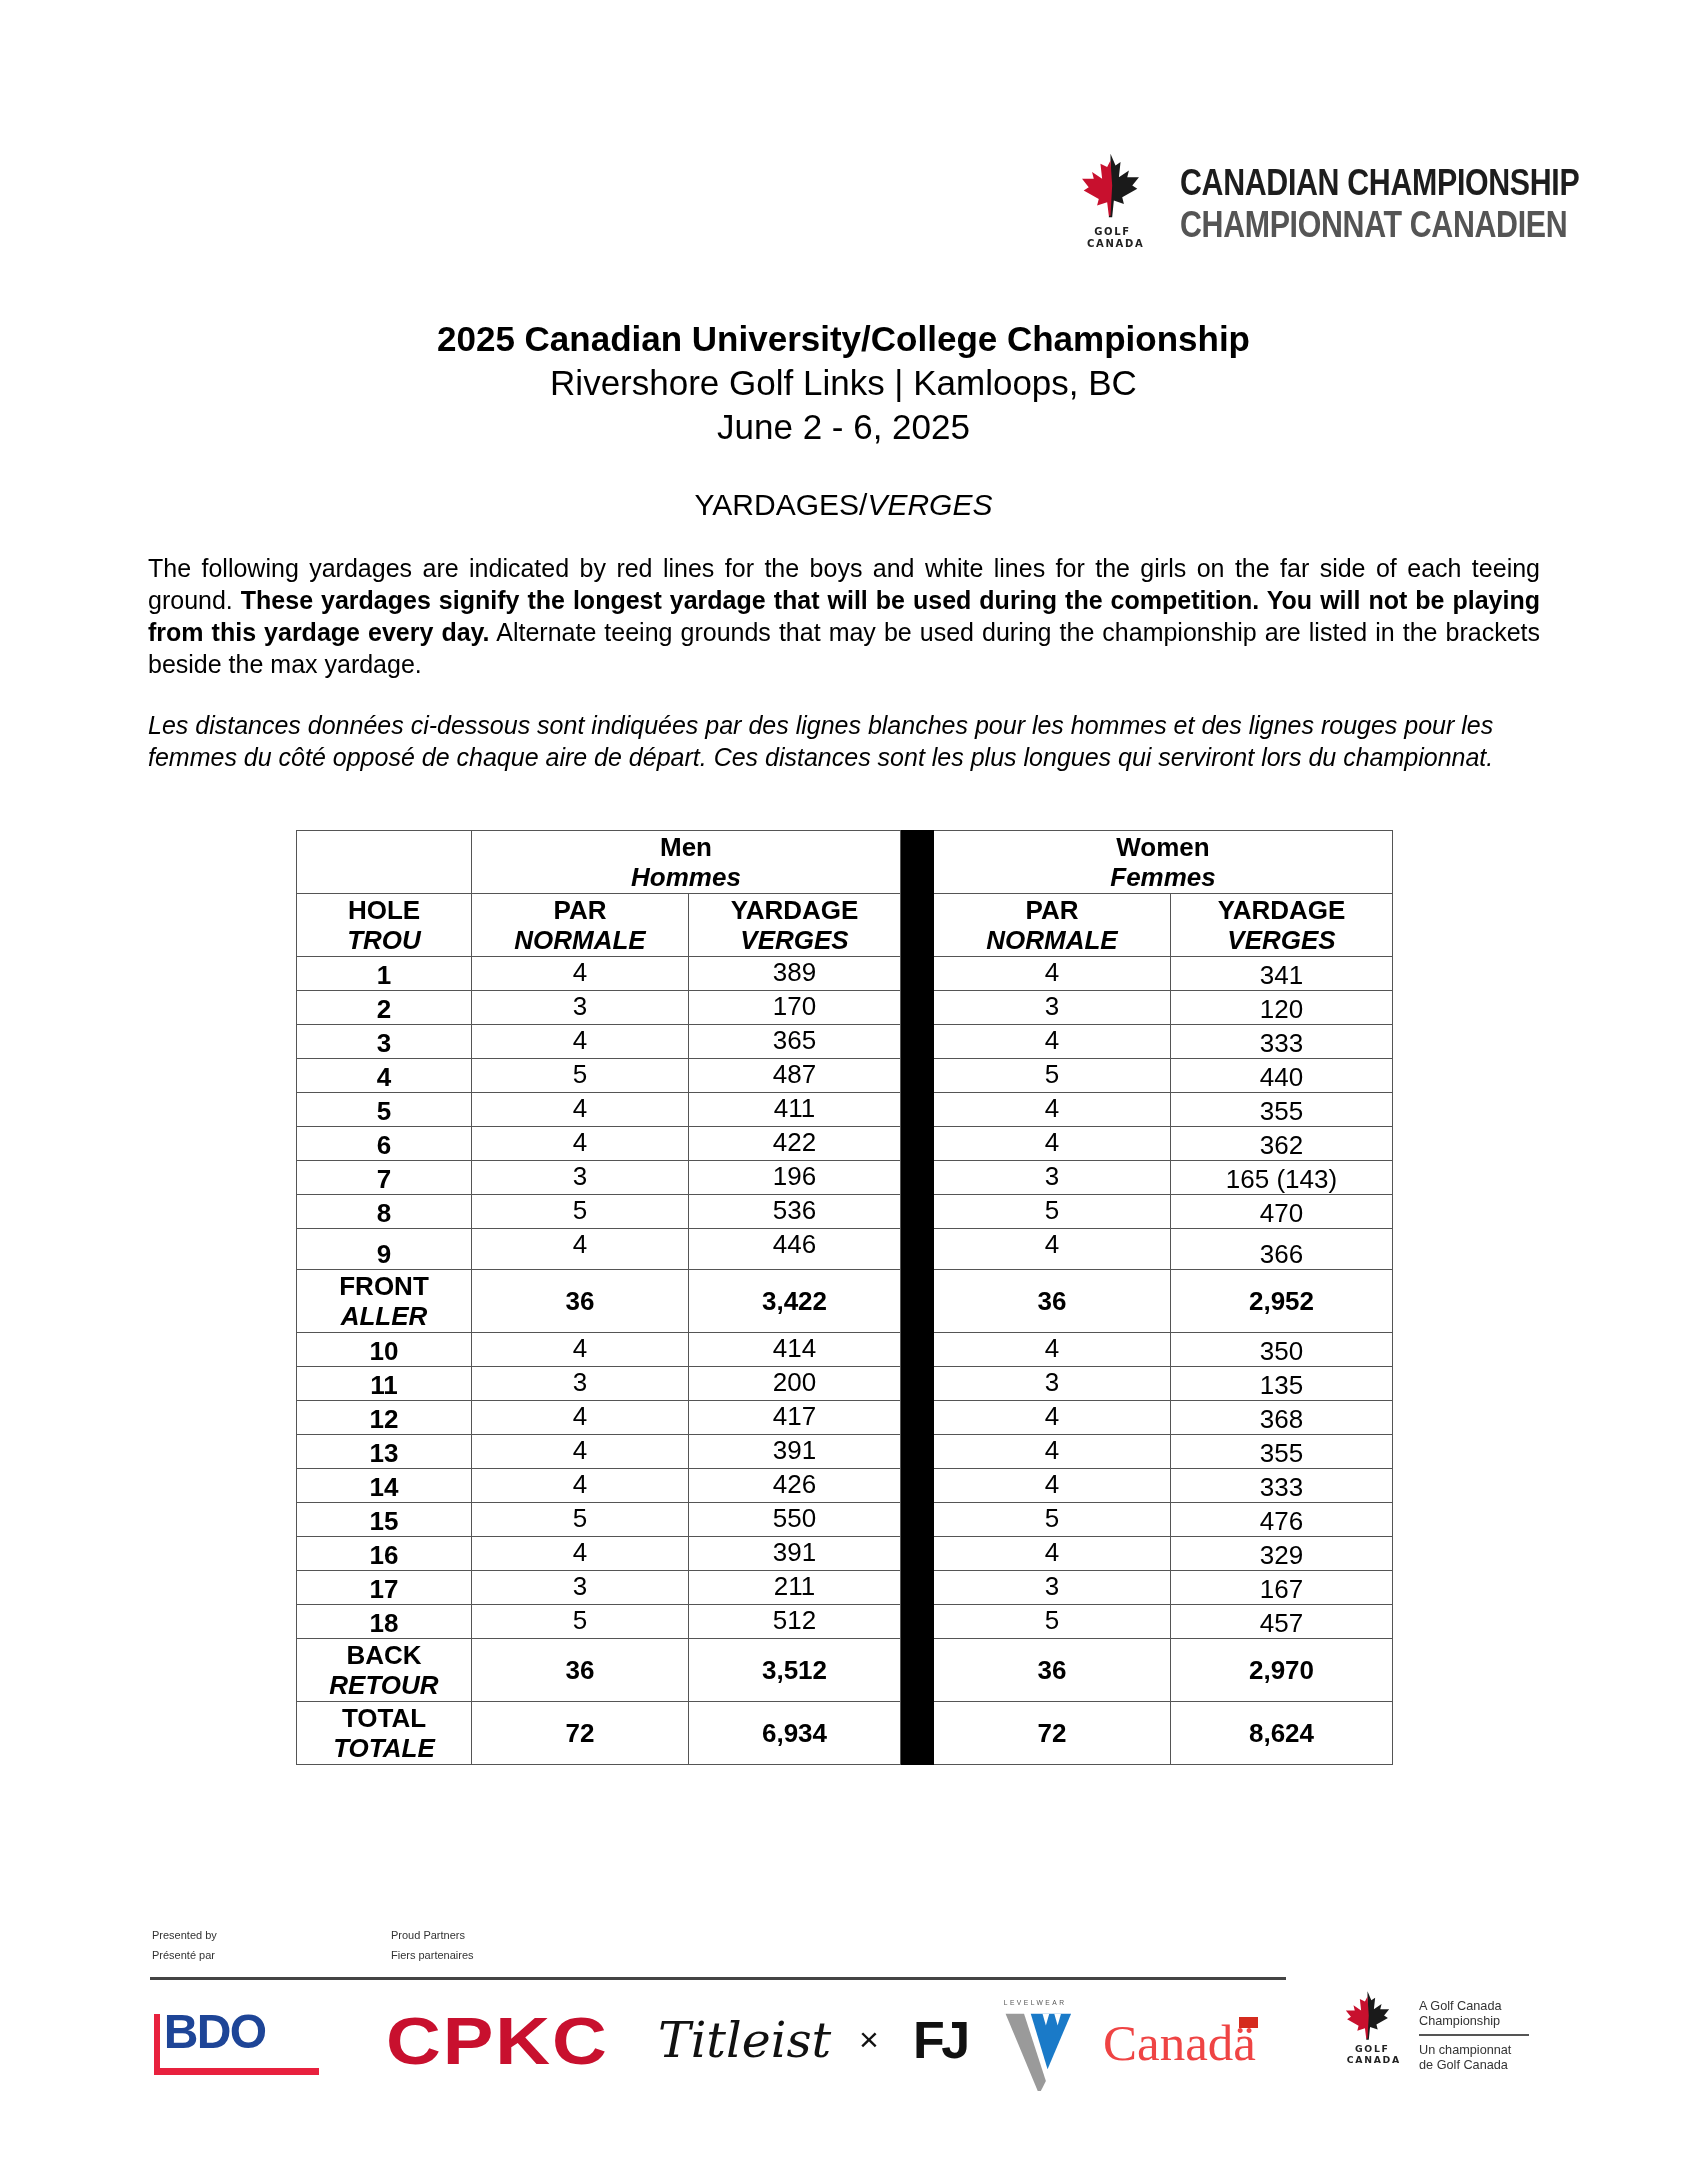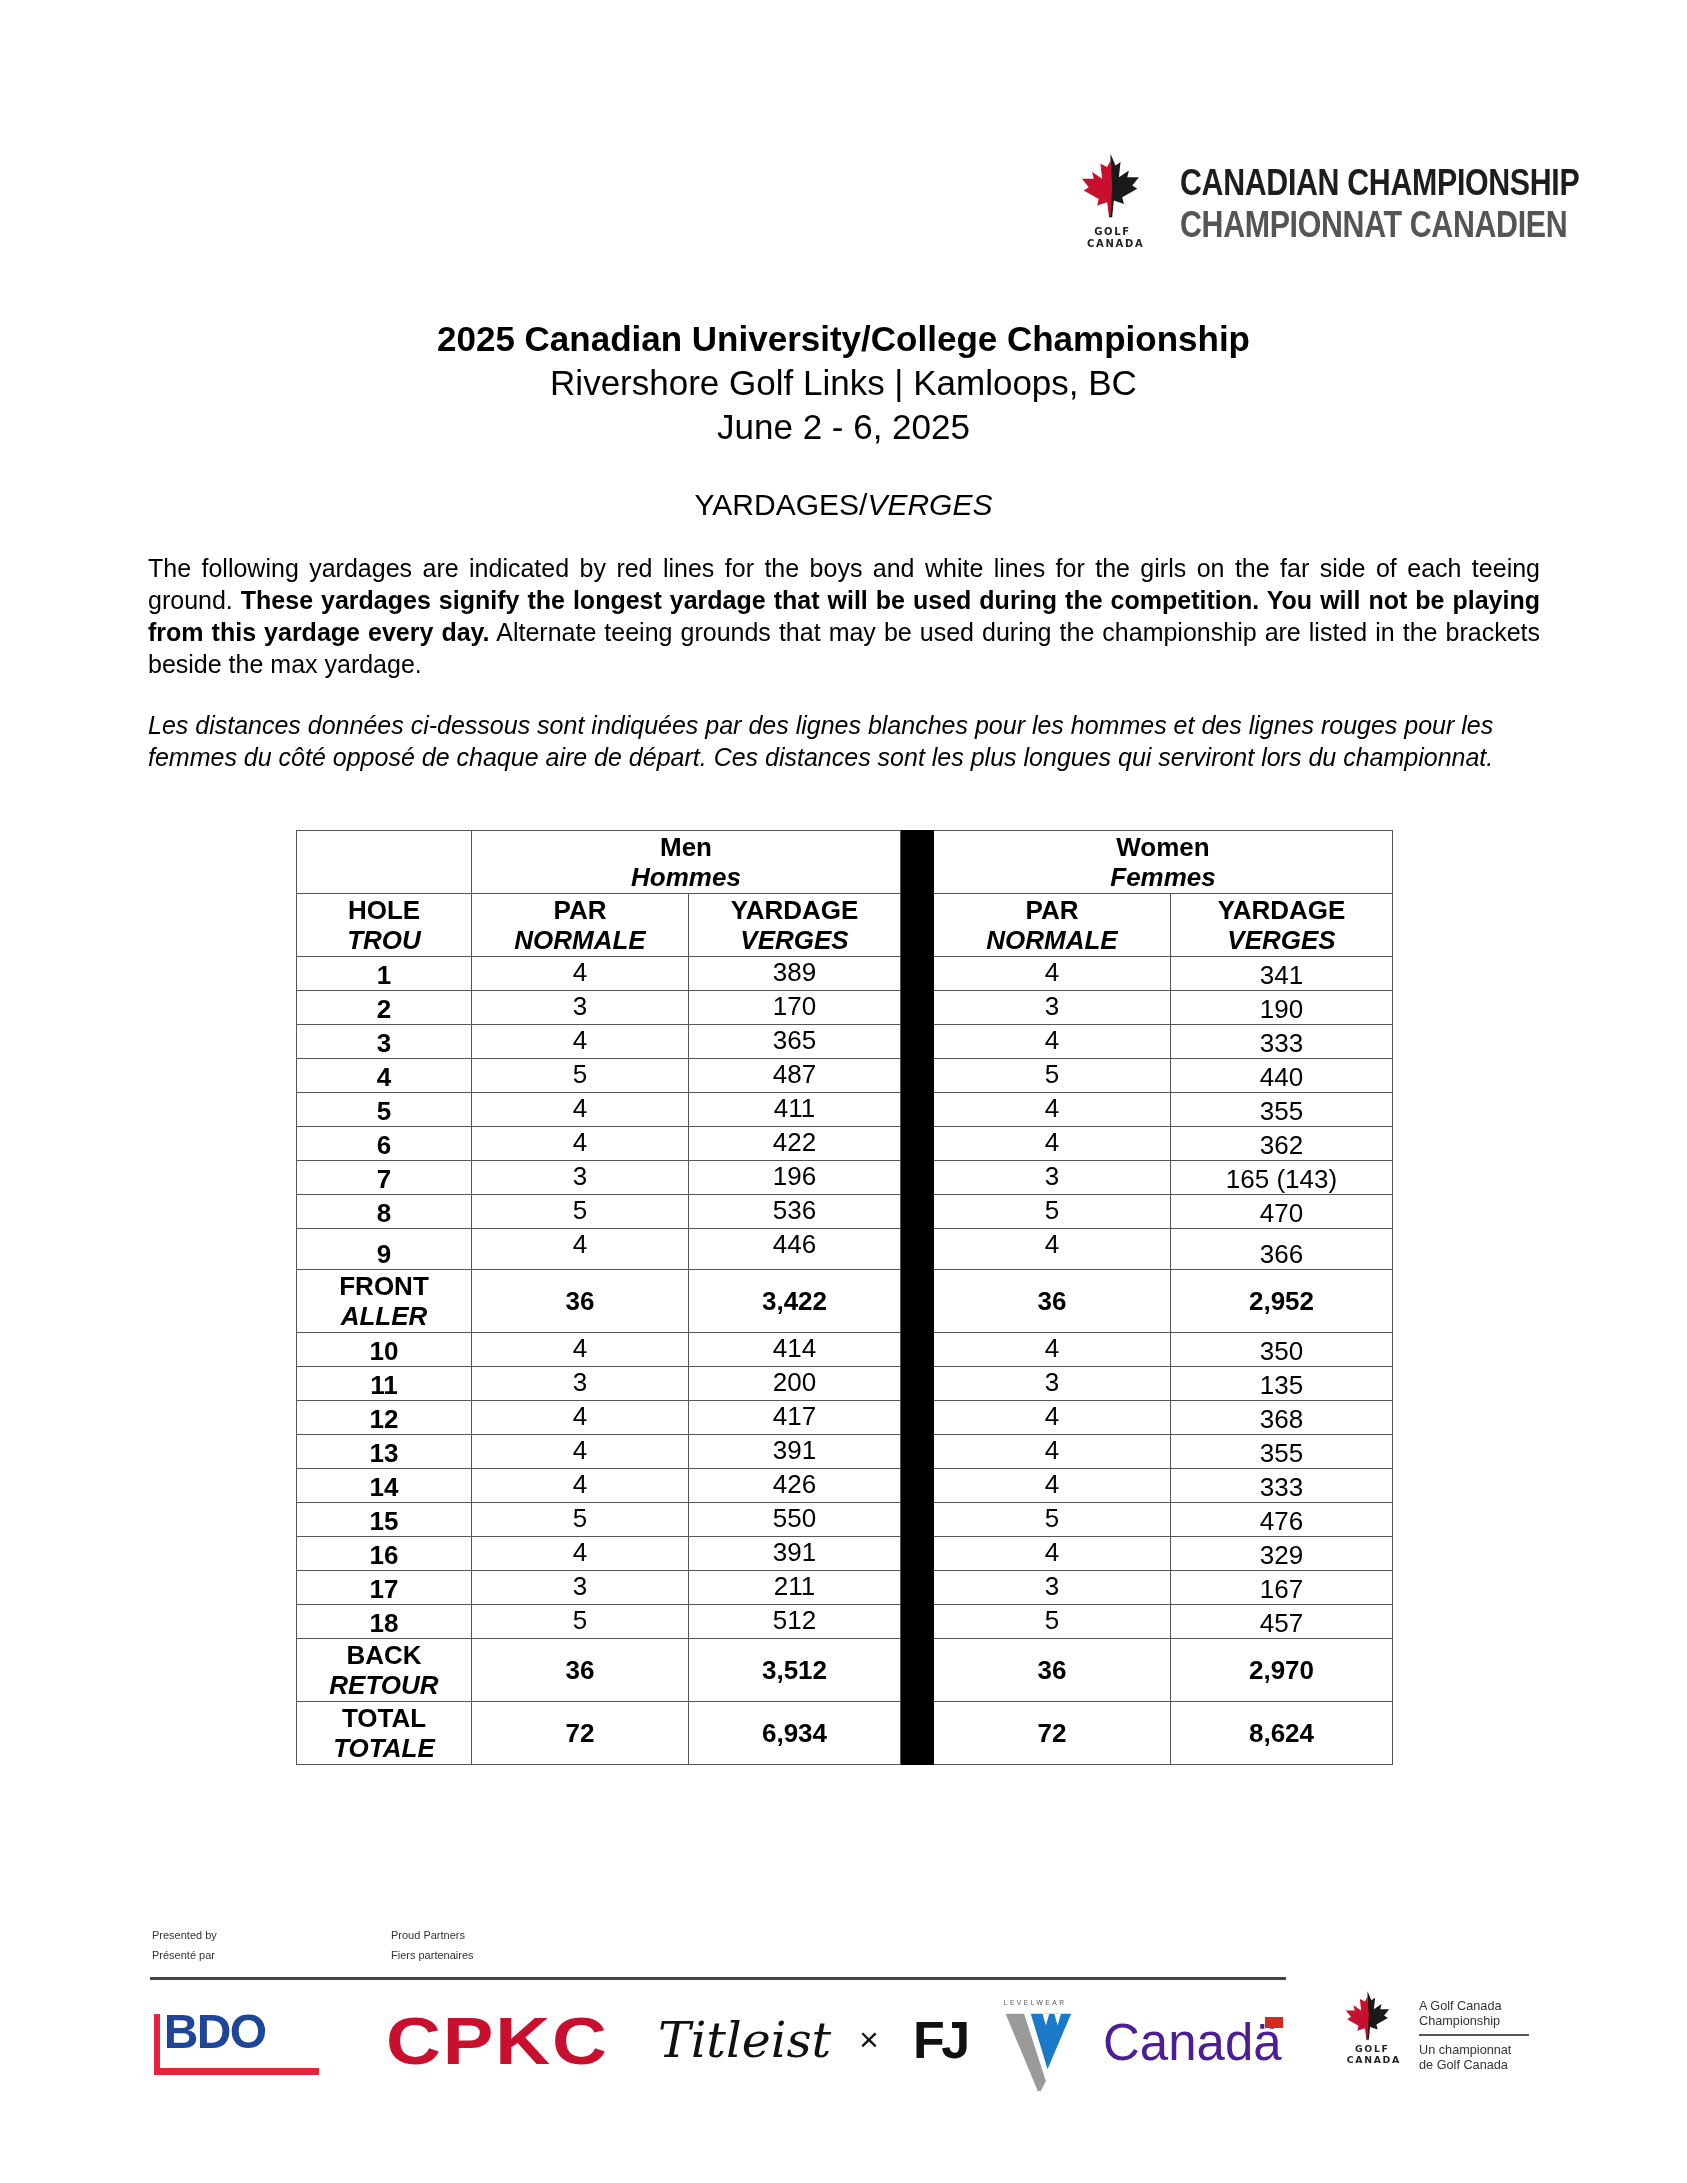--- a/index.html
+++ b/index.html
@@ -50,21 +50,21 @@
 
   .logo-cpkc { position: absolute; left: 386px; top: 2008px; font-size: 66px; font-weight: bold; color: #c8102e; letter-spacing: 1.7px; line-height: 67px; transform: scaleX(1.15); transform-origin: left top; }
 
   .logo-titleist { position: absolute; left: 658px; top: 2011px; font-family: "DejaVu Serif", serif; font-style: italic; font-size: 49px; color: #111; line-height: 59px; }
   .logo-x { position: absolute; left: 859px; top: 2020px; font-size: 34px; color: #111; }
   .logo-fj { position: absolute; left: 913px; top: 2011px; font-size: 52px; font-weight: bold; color: #111; letter-spacing: -3.4px; line-height: 59px; }
 
   .logo-levelwear { position: absolute; left: 1002px; top: 1999px; width: 76px; height: 93px; }
   .logo-levelwear .lw-txt { position: absolute; left: 1.7px; top: 0; font-size: 6.7px; letter-spacing: 2.5px; color: #555; }
 
-  .logo-canada { position: absolute; left: 1103px; top: 2015px; font-family: Liberation Sans, sans-serif; font-size: 51px; color: #4c1d95; line-height: 56px; }
+  .logo-canada { position: absolute; left: 1103px; top: 2015px; font-family: Liberation Serif, serif; font-size: 51px; color: #ef4444; line-height: 56px; }
   .logo-canada .flag { position: absolute; right: -1.7px; top: 1.7px; width: 18.6px; height: 11.8px; background: #d52b1e; }
 
   .logo-gc-foot { position: absolute; left: 1335px; top: 1982px; width: 228px; height: 101px; }
   .logo-gc-foot .leaf { position: absolute; left: 6.7px; top: 8.4px; width: 51px; height: 51px; }
   .logo-gc-foot .gc-text { position: absolute; left: 11.8px; top: 61px; width: 51px; text-align: center; font-family: "DejaVu Sans", sans-serif; font-size: 9.3px; font-weight: bold; letter-spacing: 1.7px; line-height: 11px; color: #222; }
   .logo-gc-foot .t { position: absolute; left: 84px; font-size: 12.7px; line-height: 15px; color: #333; }
   .logo-gc-foot .t.a { top: 17px; }
   .logo-gc-foot .t.b { top: 61px; }
   .logo-gc-foot .rule { position: absolute; left: 84px; top: 52px; width: 110px; height: 1.7px; background: #555; }
 </style>
@@ -146,21 +146,21 @@
         <td class="divider"></td>
         <td>4</td>
         <td class="wy">341</td>
       </tr>
       <tr class="hole">
         <td class="hnum">2</td>
         <td>3</td>
         <td>170</td>
         <td class="divider"></td>
         <td>3</td>
-        <td class="wy">190</td>
+        <td class="wy">120</td>
       </tr>
       <tr class="hole">
         <td class="hnum">3</td>
         <td>4</td>
         <td>365</td>
         <td class="divider"></td>
         <td>4</td>
         <td class="wy">333</td>
       </tr>
       <tr class="hole">

